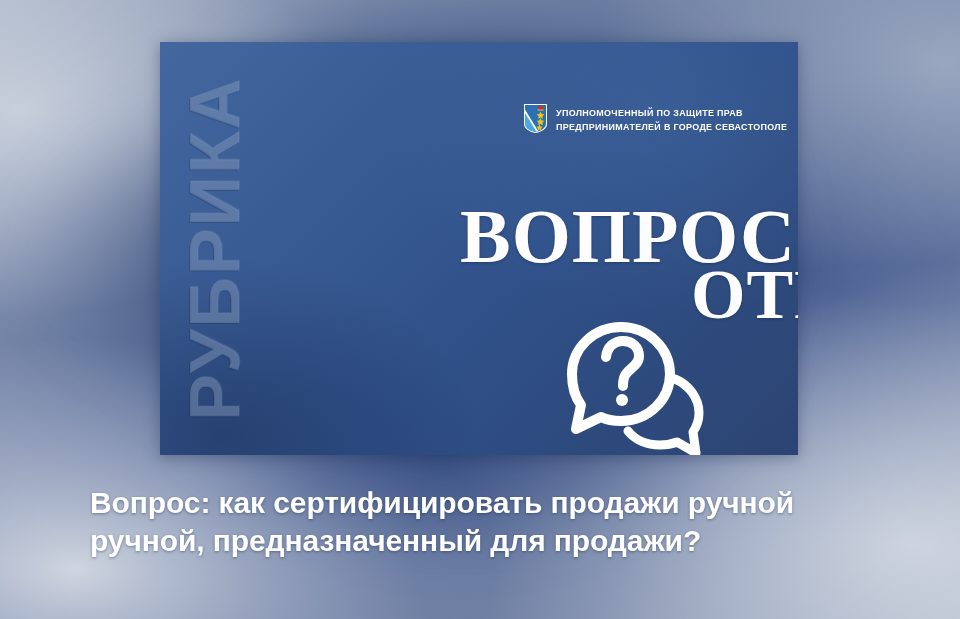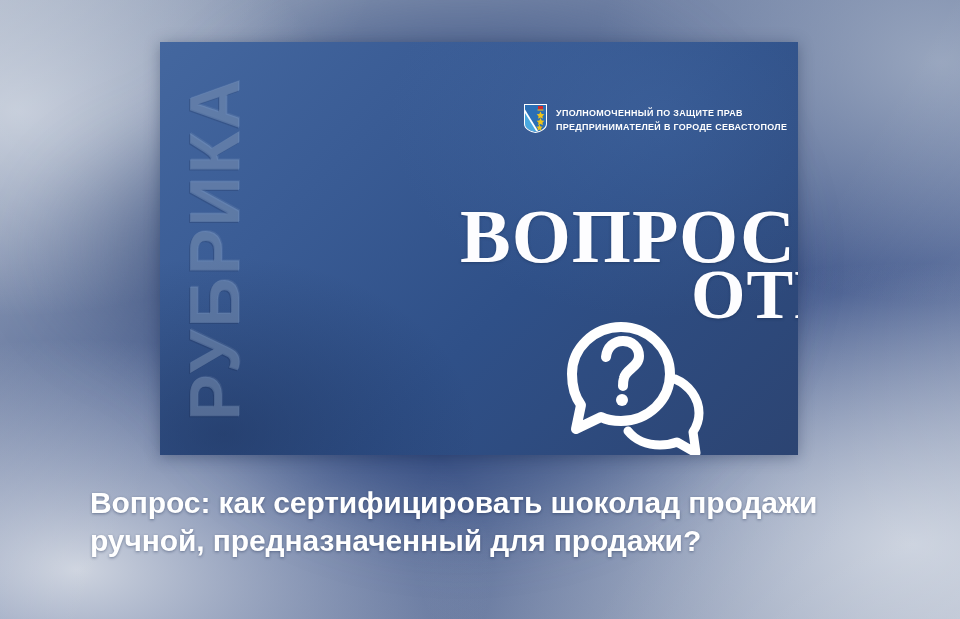--- a/index.html
+++ b/index.html
@@ -184,17 +184,17 @@
 
         <path d="M42 43 c1 -10 8 -16 17 -16 c9 0 16 6 16 15 c0 11 -13 13 -15 22
                  c-1 3 -1 5 -1 8" stroke-width="10"></path>
         <circle cx="58" cy="86" r="6" fill="#ffffff" stroke="none"></circle>
       </g>
     </svg>
 
   </div>
 
   <div id="caption">
-    <span class="cap-line">Вопрос: как сертифицировать шоколад продажи</span>
+    <span class="cap-line">Вопрос: как сертифицировать продажи ручной</span>
     <span class="cap-line">ручной, предназначенный для продажи?</span>
   </div>
 
 </div>
 
 </body></html>

